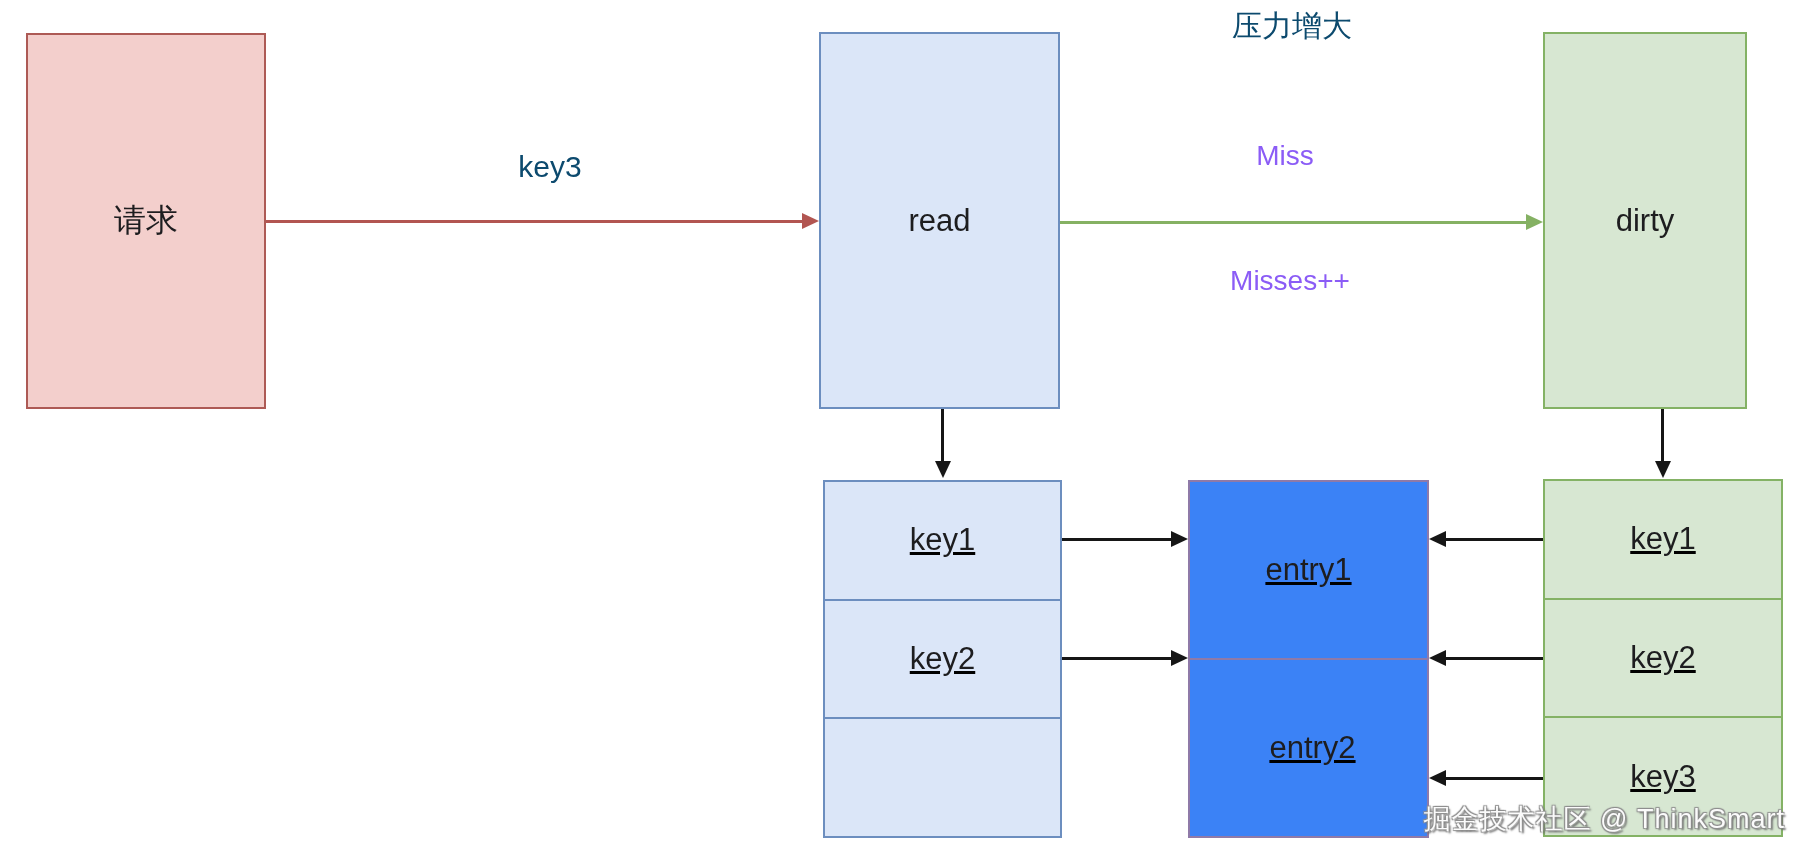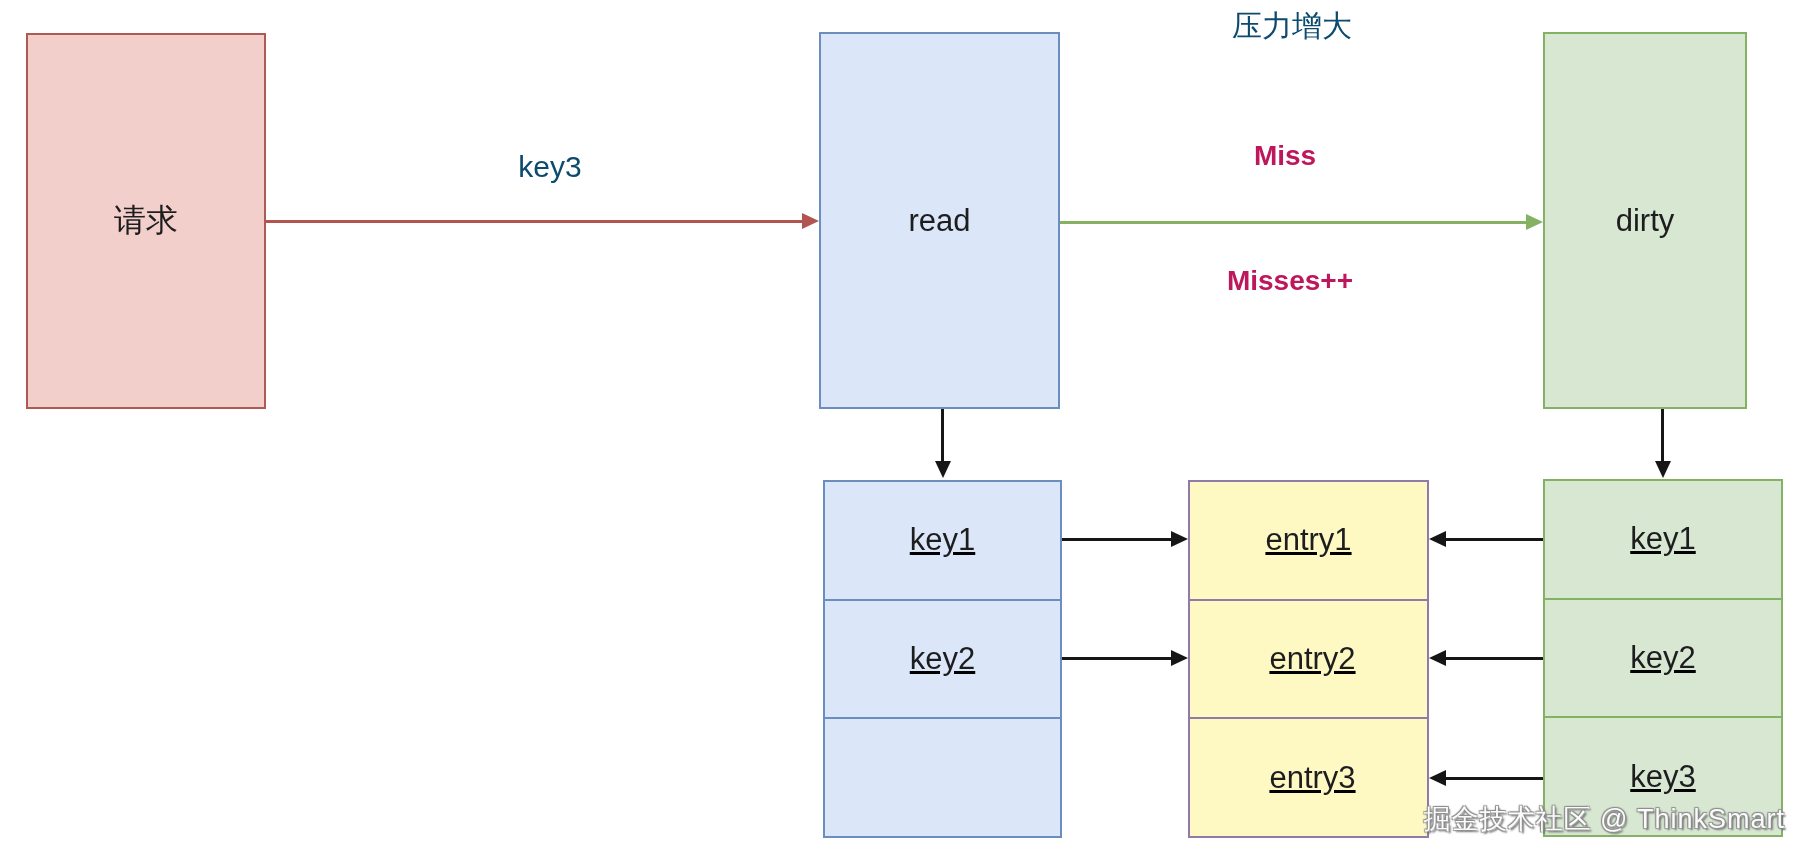--- a/index.html
+++ b/index.html
@@ -13,37 +13,37 @@
   }
   .box-pink{background:#f3cfcc;border-color:#ad5a55;}
   .box-blue{background:#dbe6f8;border-color:#6c8ebf;}
   .box-green{background:#d7e7d2;border-color:#84b265;}
   .cjk{font-size:32px;}
   .table{
     position:absolute;display:flex;flex-direction:column;
     border:2px solid;box-sizing:border-box;text-decoration:underline;
   }
   .t-blue{background:#dbe6f8;border-color:#6c8ebf;}
-  .t-purple{background:#fef9c3;border-color:#8f7aa8;}
+  .t-purple{background:#3b82f6;border-color:#8f7aa8;}
   .t-green{background:#d7e7d2;border-color:#84b265;}
   .table .row{
     flex:1 1 0;display:flex;align-items:center;justify-content:center;
     font-size:31px;color:#1d1d1f;
   }
   .t-blue .row + .row{border-top:2px solid #6c8ebf;}
   .t-purple .row + .row{border-top:2px solid #8f7aa8;padding-left:8px;}
   .t-green .row + .row{border-top:2px solid #84b265;}
   .hline{position:absolute;height:3px;}
   .vline{position:absolute;width:3px;}
   .head{position:absolute;width:0;height:0;}
   .head-r{border-top:8px solid transparent;border-bottom:8px solid transparent;border-left:17px solid #161616;}
   .head-l{border-top:8px solid transparent;border-bottom:8px solid transparent;border-right:17px solid #161616;}
   .head-d{border-left:8px solid transparent;border-right:8px solid transparent;border-top:17px solid #161616;}
   .lbl{position:absolute;font-size:30px;color:#0c4a6e;text-align:center;line-height:1.15;}
-  .lbl-red{color:#be185d;font-weight:700;font-size:28px;}
+  .lbl-red{color:#8b5cf6;font-weight:400;font-size:28px;}
   .watermark{
     position:absolute;right:19px;top:801px;font-size:27px;letter-spacing:1px;
     color:#fbfbfb;white-space:nowrap;z-index:5;
     text-shadow:-1px -1px 1px #8d8d8d,1px -1px 1px #8d8d8d,-1px 1px 1px #8d8d8d,2px 2px 2px #6e6e6e;
   }
 </style>
 </head>
 <body>
 
 <div class="canvas">
@@ -89,23 +89,20 @@
     </div>
   </div>
 
   <div class="table t-purple" style="left:1188px;top:480px;width:241px;height:358px">
     <div class="row">
       <span>entry1</span>
     </div>
     <div class="row">
       <span>entry2</span>
     </div>
-    <div class="row">
-      <span>entry3</span>
-    </div>
   </div>
 
   <div class="table t-green" style="left:1543px;top:479px;width:240px;height:358px">
     <div class="row">
       <span>key1</span>
     </div>
     <div class="row">
       <span>key2</span>
     </div>
     <div class="row">

